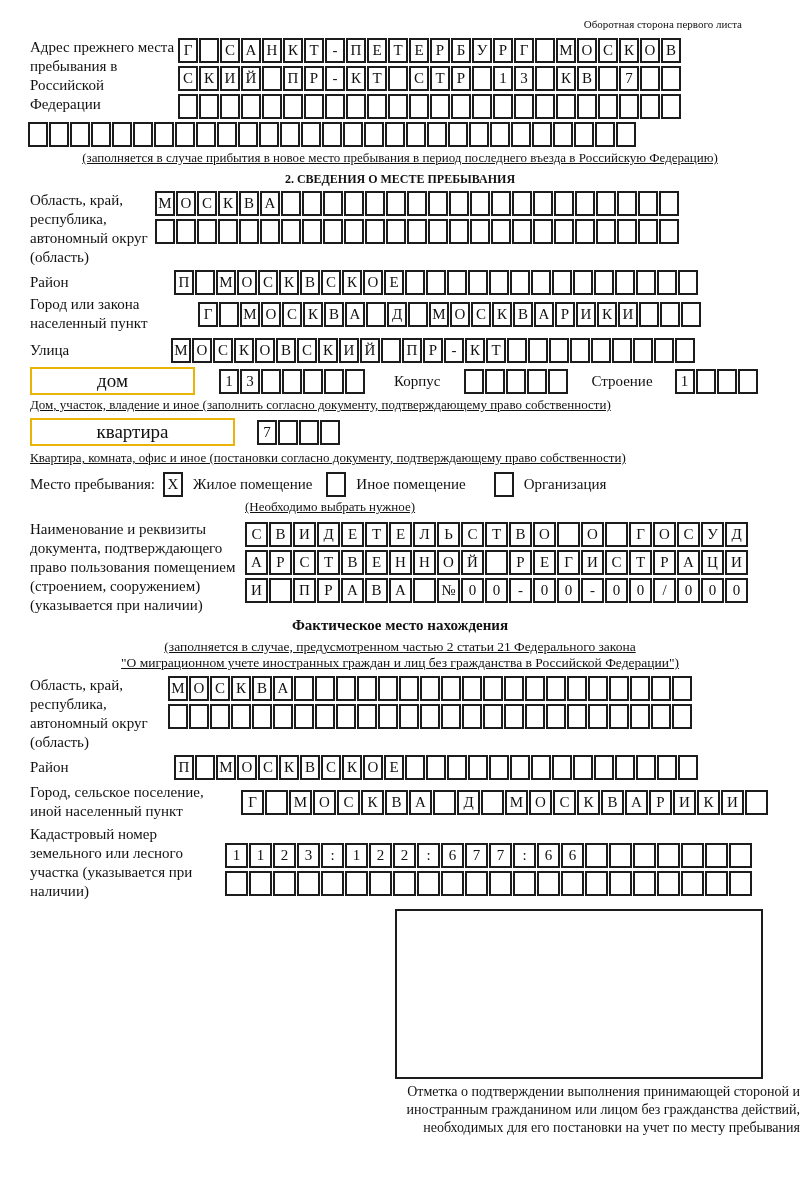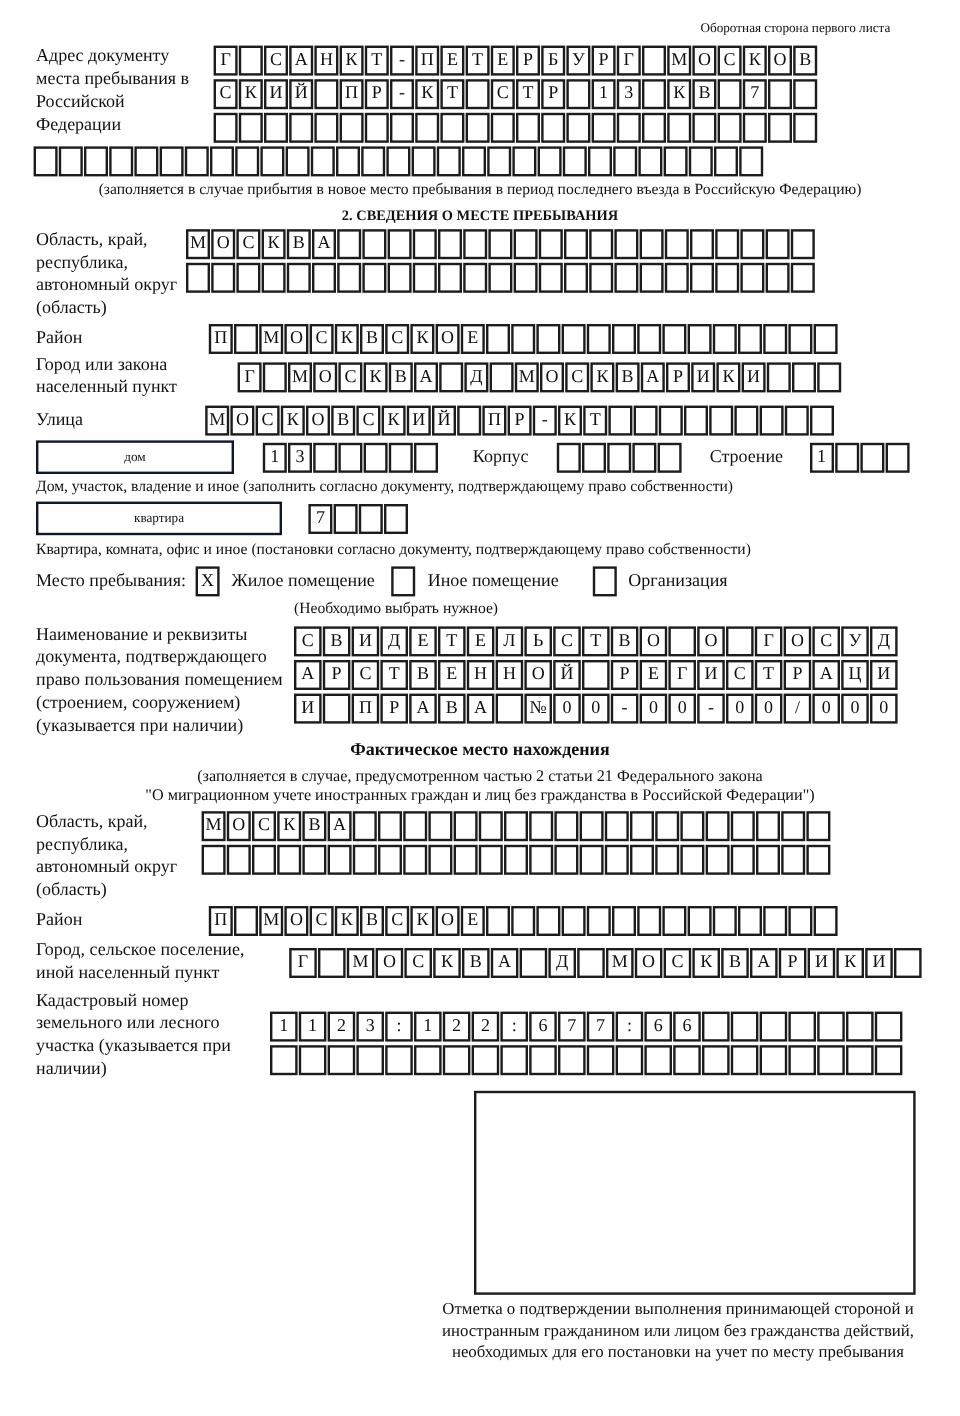--- a/index.html
+++ b/index.html
@@ -21,53 +21,53 @@
   .cell {
     flex: none; width: 20px; height: 25px;
     border: 2px solid #1c1c1c; margin-right: 1px;
     display: flex; align-items: center; justify-content: center;
     font-size: 15px; line-height: 1;
   }
   .wide .cell { width: 23px; }
   .stack > .cells { margin-bottom: 3px; }
   .stack > .cells:last-child { margin-bottom: 0; }
 
-  .caption { font-size: 13px; line-height: 16px; }
+  .caption { font-size: 13px; line-height: 16px; text-decoration: underline; }
   .caption.center { text-align: center; }
   .sec-title { text-align: center; font-weight: bold; font-size: 12px; margin-top: 6px; }
 
   .labelbox {
-    flex: none; border: 2px solid #0f172a; height: 28px;
+    flex: none; border: 2px solid #eab308; height: 28px;
     display: flex; align-items: center; justify-content: center;
-    font-size: 11px;
+    font-size: 19px;
   }
   .mt2{margin-top:2px}.mt3{margin-top:3px}.mt4{margin-top:4px}
   .mt5{margin-top:5px}.mt8{margin-top:8px}
 
   .optlabel { font-size: 15px; margin: 0 14px 0 9px; }
   .stay-row { display: flex; align-items: center; margin-top: 6px; }
 
   .stamp-box {
     margin-left: 365px; margin-top: 8px;
     width: 368px; height: 170px; border: 2px solid #1c1c1c;
   }
   .stamp-caption {
     width: 470px; margin-left: 300px; margin-top: 4px;
-    text-align: center; font-size: 14px; line-height: 18px;
+    text-align: right; font-size: 14px; line-height: 18px;
   }
 </style>
 </head>
 <body>
 
 <div class="sheet">
 
   <div class="hnote">Оборотная сторона первого листа</div>
 
   <div class="frow mt8">
-    <div class="flabel" style="width:148px">Адрес документу места пребывания в Российской Федерации</div>
+    <div class="flabel" style="width:148px">Адрес прежнего места пребывания в Российской Федерации</div>
     <div class="stack">
       <div class="cells">
           <span class="cell">Г</span>
           <span class="cell"></span>
           <span class="cell">С</span>
           <span class="cell">А</span>
           <span class="cell">Н</span>
           <span class="cell">К</span>
           <span class="cell">Т</span>
           <span class="cell">-</span>

